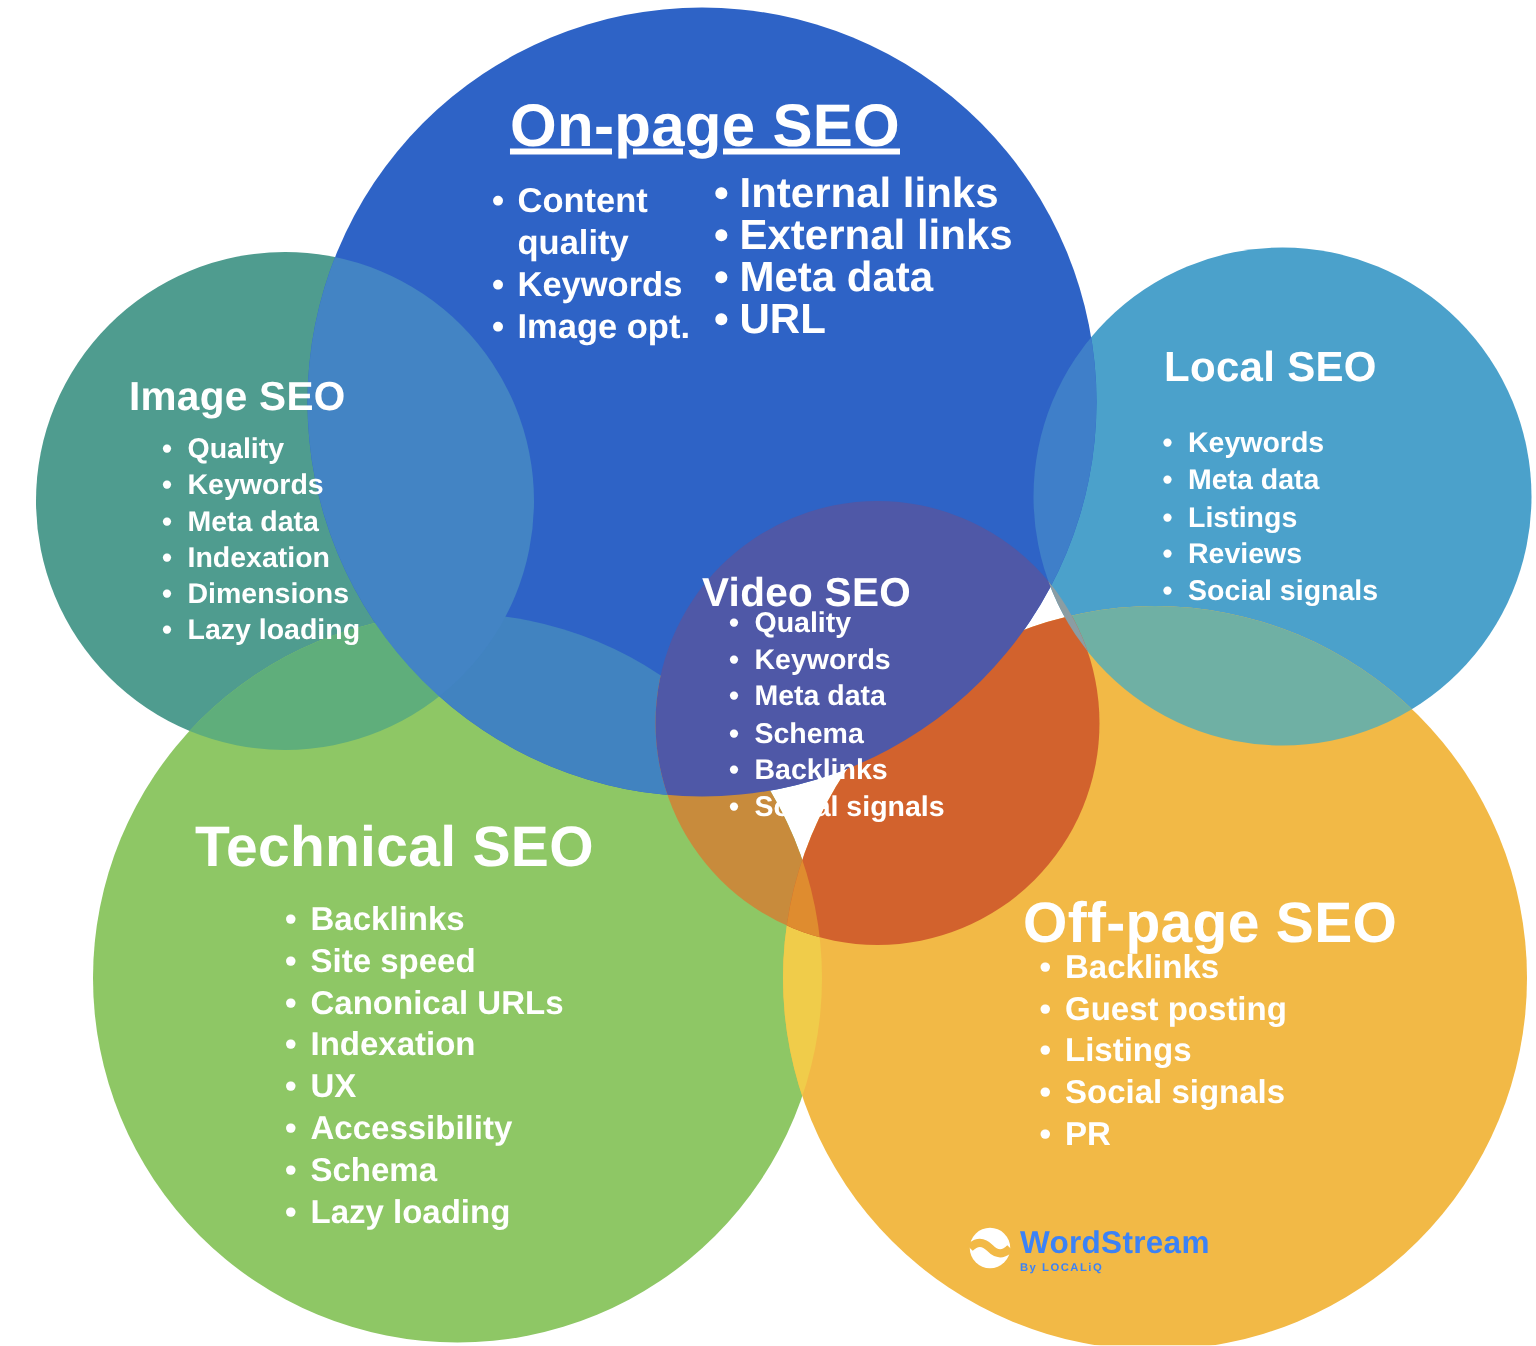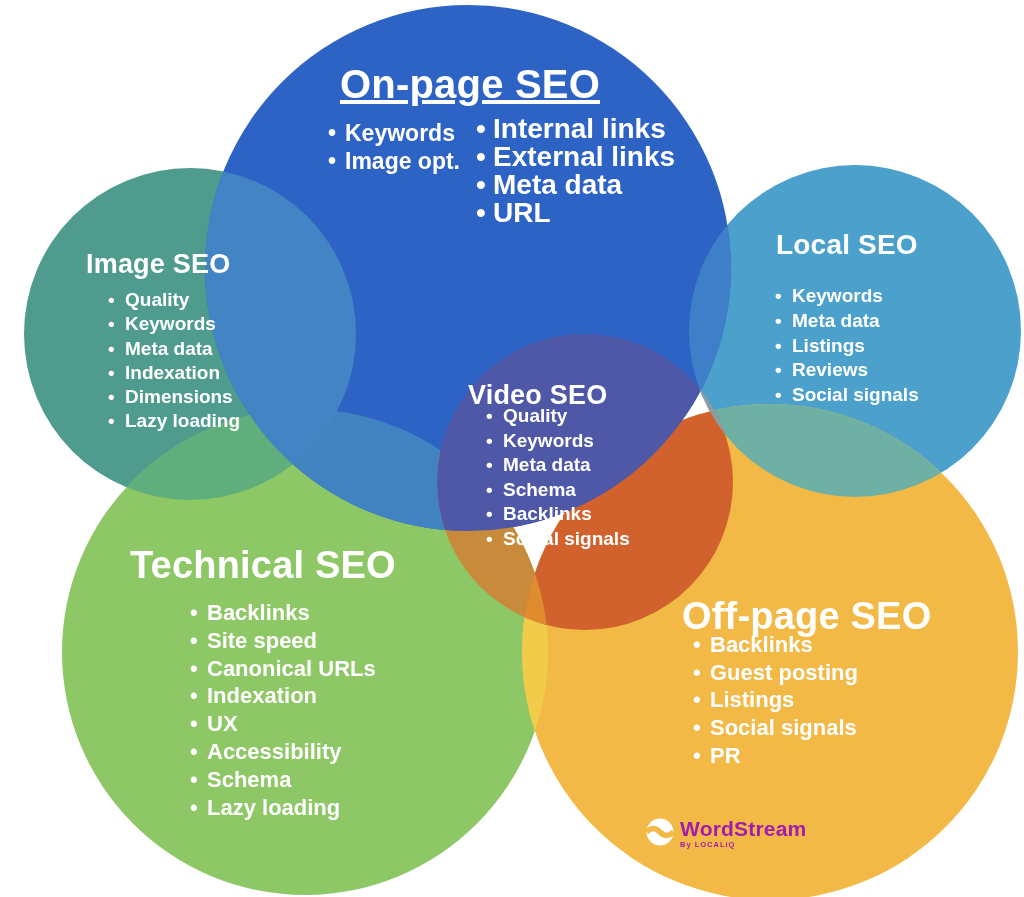--- a/index.html
+++ b/index.html
@@ -33,21 +33,21 @@
   #onpage-col1 { left:328px; top:119px; width:152px; font-size:23px; line-height:28px; }
   #onpage-col2 { left:476px; top:115px; width:200px; font-size:28px; line-height:28px; }
   #image-items { left:108px; top:288px; font-size:19px; line-height:24.3px; }
   #local-items { left:775px; top:284px; font-size:19px; line-height:24.8px; }
   #video-items { left:486px; top:404px; font-size:19px; line-height:24.6px; }
   #technical-items { left:190px; top:599px; font-size:22px; line-height:27.8px; }
   #offpage-items   { left:693px; top:631px; font-size:22px; line-height:27.7px; }
 
   .logo {
     position:absolute; left:646px; top:818px;
-    display:flex; align-items:flex-start; gap:6px; color:#a21caf;
+    display:flex; align-items:flex-start; gap:6px; color:#3b82f6;
   }
   .logo .mark { width:28px; height:28px; flex:0 0 auto; }
   .logo .brand { font-size:21px; font-weight:800; line-height:22px; letter-spacing:0.2px; }
   .logo .byline { font-size:7.5px; font-weight:700; letter-spacing:1px; margin-top:0px; text-transform:none; }
 </style>
 </head>
 <body>
 
 <div class="stage">
 
@@ -112,20 +112,21 @@
     </g>
     <g clip-path="url(#cV)">
       <g clip-path="url(#cO)">
         <circle cx="305" cy="652" r="243" fill="#DF8C2F"></circle>
       </g>
     </g>
   </svg>
 
   <div class="label title-lg" id="onpage-title">On-page SEO</div>
   <ul class="items" id="onpage-col1">
+    <li>Content quality</li>
     <li>Keywords</li>
     <li>Image opt.</li>
   </ul>
   <ul class="items" id="onpage-col2">
     <li>Internal links</li>
     <li>External links</li>
     <li>Meta data</li>
     <li>URL</li>
   </ul>
 

